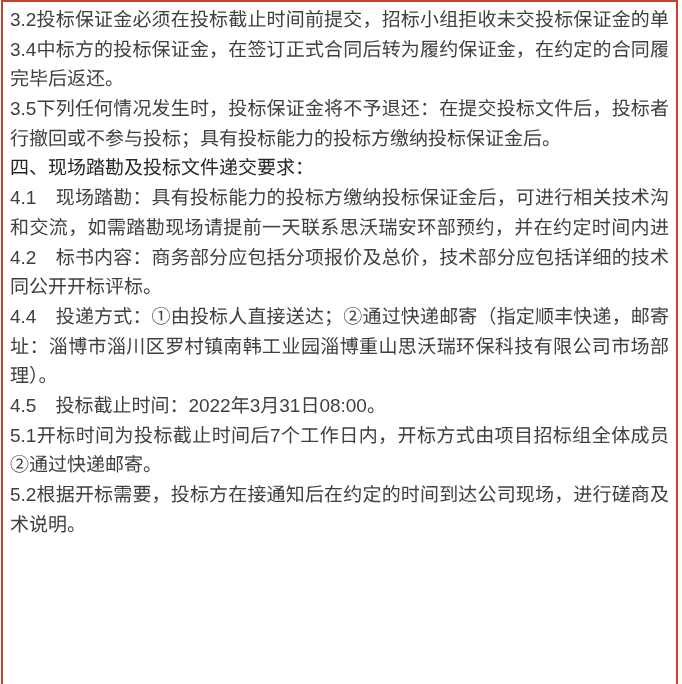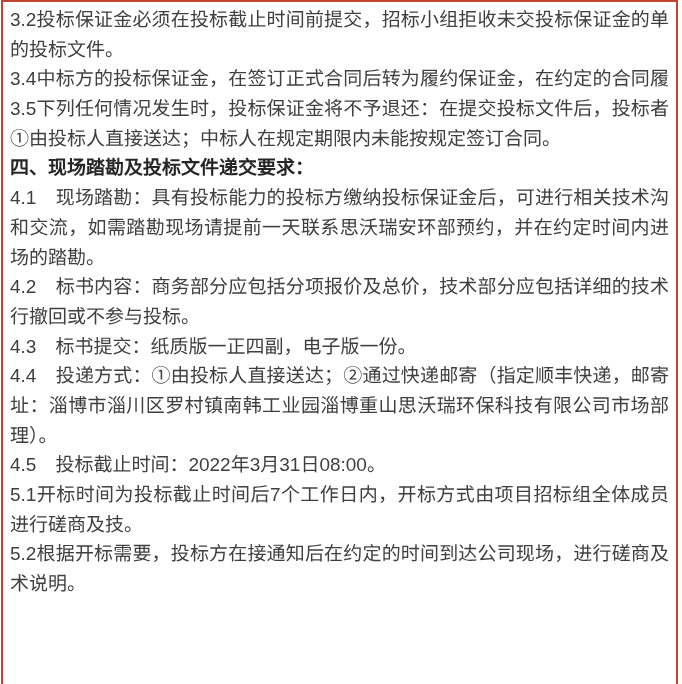--- a/index.html
+++ b/index.html
@@ -30,43 +30,41 @@
     color: var(--body-color, #3f3f3f);
     text-align: justify;
     text-justify: inter-ideograph;
     white-space: normal;
   }
   
   .line.fill {
     text-align-last: justify;
   }
   .line.heading {
-    font-weight: bold;
+    font-weight: normal;
     color: var(--heading-color, #262626);
   }
 </style>
 </head>
 <body>
 
 <div class="doc-frame">
   <div id="doc-content">
       <div class="line fill">3.2投标保证金必须在投标截止时间前提交，招标小组拒收未交投标保证金的单位</div>
-      <div class="line">的投标文件。</div>
       <div class="line fill">3.4中标方的投标保证金，在签订正式合同后转为履约保证金，在约定的合同履行</div>
+      <div class="line">完毕后返还。</div>
       <div class="line fill">3.5下列任何情况发生时，投标保证金将不予退还：在提交投标文件后，投标者自</div>
-      <div class="line">①由投标人直接送达；中标人在规定期限内未能按规定签订合同。</div>
+      <div class="line">行撤回或不参与投标；具有投标能力的投标方缴纳投标保证金后。</div>
       <div class="line heading">四、现场踏勘及投标文件递交要求：</div>
       <div class="line fill">4.1　现场踏勘：具有投标能力的投标方缴纳投标保证金后，可进行相关技术沟通</div>
       <div class="line fill">和交流，如需踏勘现场请提前一天联系思沃瑞安环部预约，并在约定时间内进行现</div>
-      <div class="line">场的踏勘。</div>
       <div class="line fill">4.2　标书内容：商务部分应包括分项报价及总价，技术部分应包括详细的技术方</div>
-      <div class="line">行撤回或不参与投标。</div>
-      <div class="line">4.3　标书提交：纸质版一正四副，电子版一份。</div>
+      <div class="line">同公开开标评标。</div>
       <div class="line fill">4.4　投递方式：①由投标人直接送达；②通过快递邮寄（指定顺丰快递，邮寄地</div>
       <div class="line fill">址：淄博市淄川区罗村镇南韩工业园淄博重山思沃瑞环保科技有限公司市场部张经</div>
       <div class="line">理）。</div>
       <div class="line">4.5　投标截止时间：2022年3月31日08:00。</div>
       <div class="line fill">5.1开标时间为投标截止时间后7个工作日内，开标方式由项目招标组全体成员共</div>
-      <div class="line">进行磋商及技。</div>
+      <div class="line">②通过快递邮寄。</div>
       <div class="line fill">5.2根据开标需要，投标方在接通知后在约定的时间到达公司现场，进行磋商及技</div>
       <div class="line">术说明。</div>
     </div>
 </div>
 
 </body></html>

